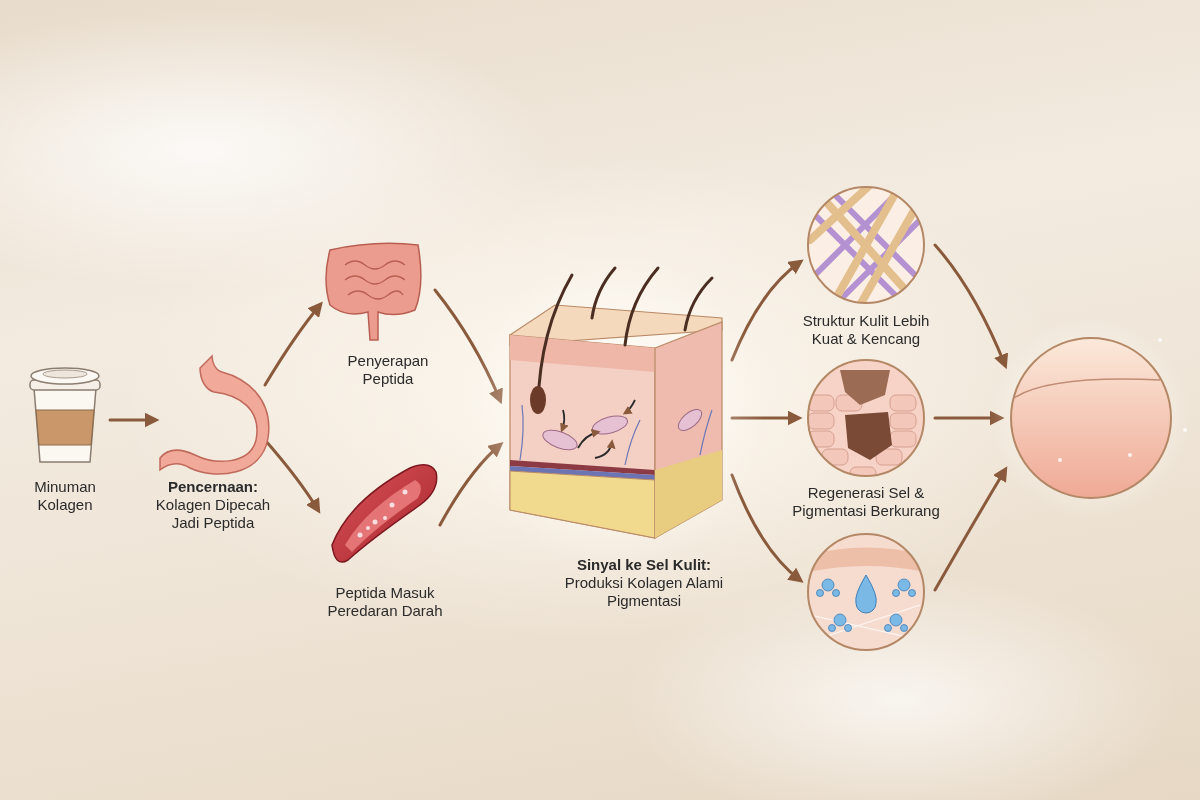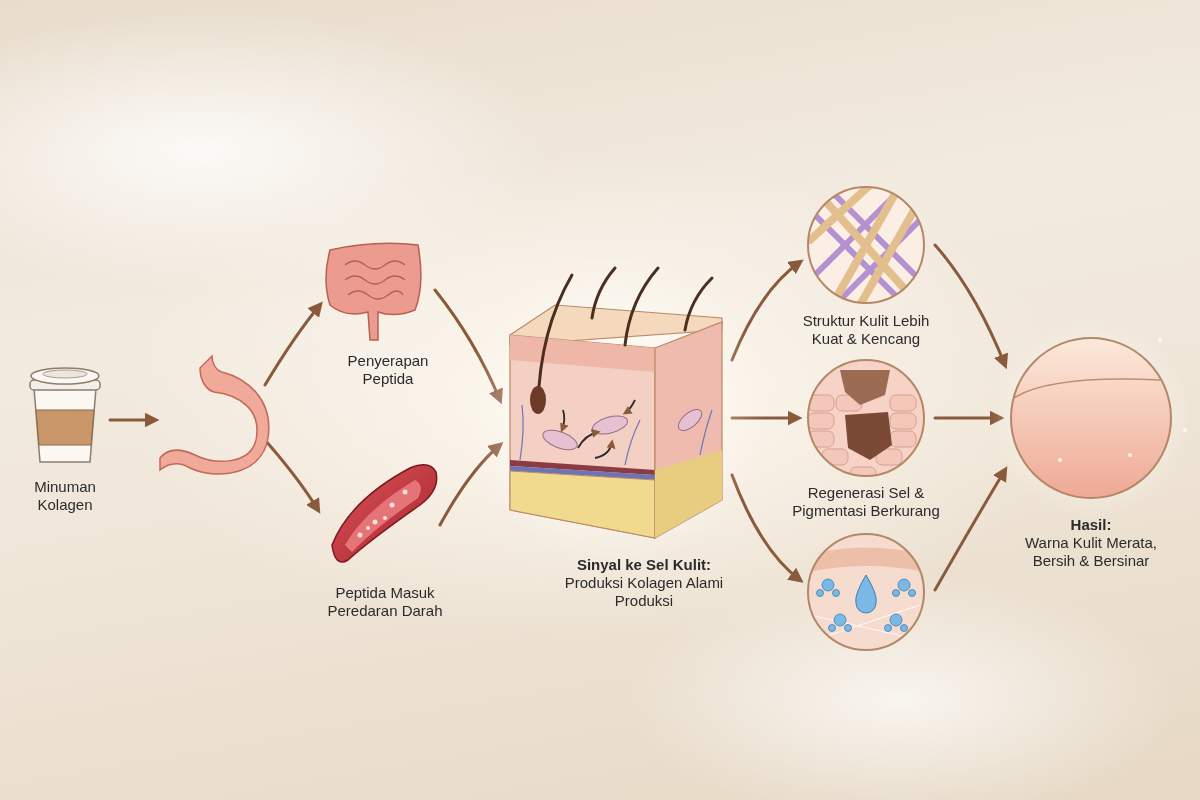--- a/index.html
+++ b/index.html
@@ -217,47 +217,47 @@
           <circle cx="1185" cy="430" r="2"></circle>
     </g>
   </g>
 </svg>
 
 <div class="label" style="left:10px; top:478px; width:110px;">
   <span>Minuman</span>
   <span>Kolagen</span>
 </div>
 
+<div class="label" style="left:138px; top:478px; width:150px;">
+  <b>Pencernaan:</b>
+  <span>Kolagen Dipecah</span>
+  <span>Jadi Peptida</span>
+</div>
 
 <div class="label" style="left:323px; top:352px; width:130px;">
   <span>Penyerapan</span>
   <span>Peptida</span>
 </div>
 
 <div class="label" style="left:305px; top:584px; width:160px;">
   <span>Peptida Masuk</span>
   <span>Peredaran Darah</span>
 </div>
 
 <div class="label" style="left:544px; top:556px; width:200px;">
   <b>Sinyal ke Sel Kulit:</b>
   <span>Produksi Kolagen Alami</span>
-  <span>Produksi</span>
+  <span>Pigmentasi</span>
 </div>
 
 <div class="label" style="left:776px; top:312px; width:180px;">
   <span>Struktur Kulit Lebih</span>
   <span>Kuat &amp; Kencang</span>
 </div>
 
 <div class="label" style="left:776px; top:484px; width:180px;">
   <span>Regenerasi Sel &amp;</span>
   <span>Pigmentasi Berkurang</span>
 </div>
 
 
-<div class="label" style="left:1006px; top:516px; width:170px;">
-  <b>Hasil:</b>
-  <span>Warna Kulit Merata,</span>
-  <span>Bersih &amp; Bersinar</span>
-</div>
 
 </div>
 
 </body></html>

